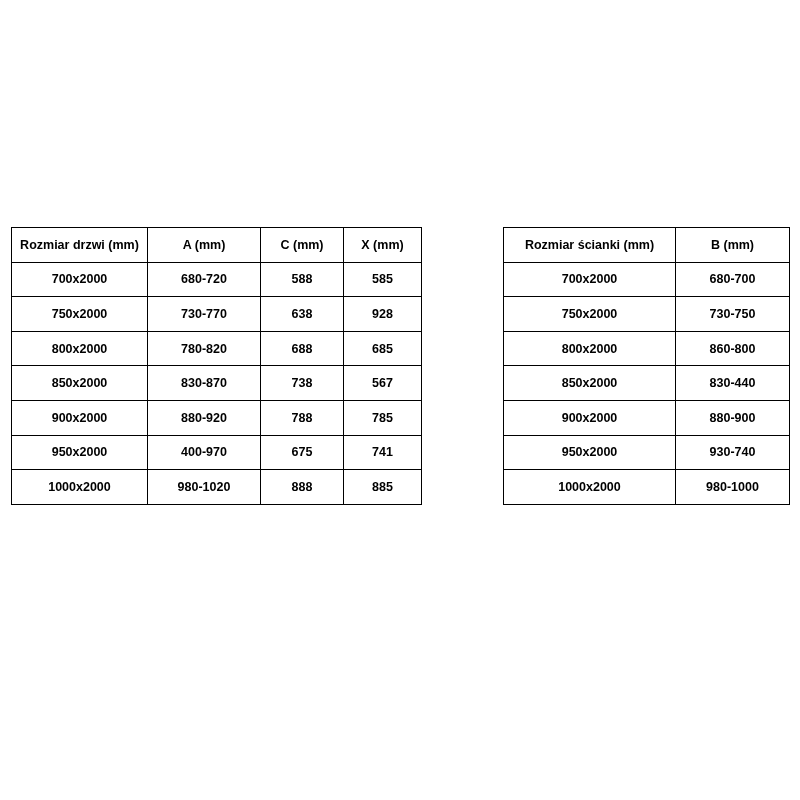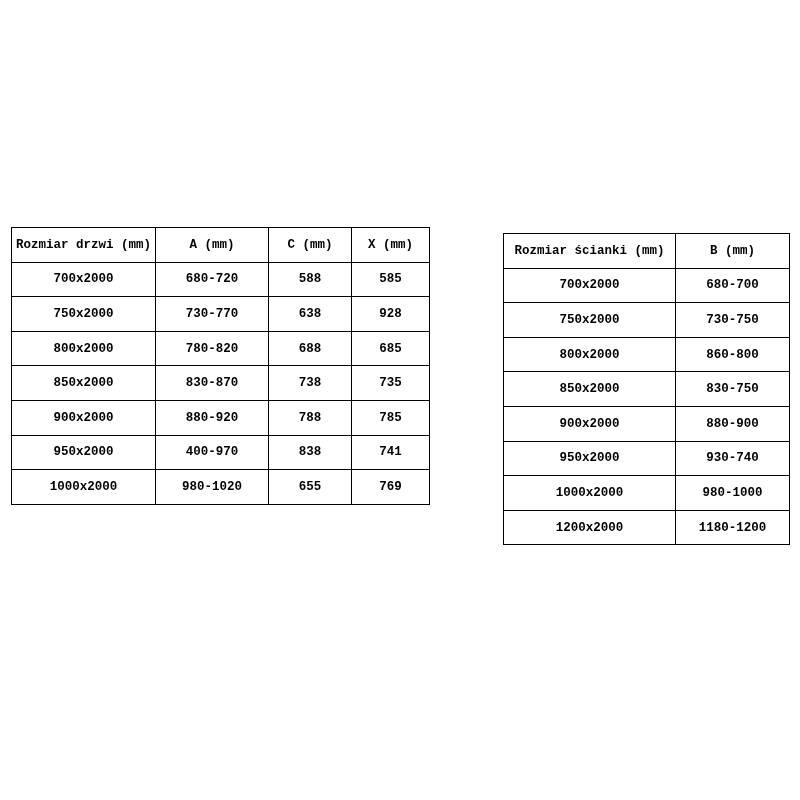--- a/index.html
+++ b/index.html
@@ -11,33 +11,31 @@
     height: 800px;
     background: #ffffff;
     font-family: "Liberation Sans", sans-serif;
     color: #000000;
     overflow: hidden;
   }
   .page {
     position: relative;
     width: 800px;
     height: 800px;
-    font-family: Liberation Mono, monospace;
   }
   .table-wrap {
     position: absolute;
   }
   #doors-table-wrap {
     left: 11px;
     top: 227px;
   }
   #walls-table-wrap {
     left: 503px;
     top: 227px;
-    margin-top: 6px;
   }
   table.spec {
     border-collapse: collapse;
     table-layout: fixed;
   }
   table.spec td {
     border: 1px solid #000000;
     text-align: center;
     vertical-align: middle;
     font-weight: bold;
@@ -90,39 +88,39 @@
         <tr>
           <td>800x2000</td>
           <td>780-820</td>
           <td>688</td>
           <td>685</td>
         </tr>
         <tr>
           <td>850x2000</td>
           <td>830-870</td>
           <td>738</td>
-          <td>735</td>
+          <td>567</td>
         </tr>
         <tr>
           <td>900x2000</td>
           <td>880-920</td>
           <td>788</td>
           <td>785</td>
         </tr>
         <tr>
           <td>950x2000</td>
           <td>400-970</td>
-          <td>838</td>
+          <td>675</td>
           <td>741</td>
         </tr>
         <tr>
           <td>1000x2000</td>
           <td>980-1020</td>
-          <td>655</td>
-          <td>769</td>
+          <td>888</td>
+          <td>885</td>
         </tr>
       </tbody>
     </table>
   </div>
 
   <div class="table-wrap" id="walls-table-wrap">
     <table class="spec" id="walls-table">
       <colgroup>
         <col class="c0">
           <col class="c1">
@@ -139,35 +137,31 @@
         <tr>
           <td>750x2000</td>
           <td>730-750</td>
         </tr>
         <tr>
           <td>800x2000</td>
           <td>860-800</td>
         </tr>
         <tr>
           <td>850x2000</td>
-          <td>830-750</td>
+          <td>830-440</td>
         </tr>
         <tr>
           <td>900x2000</td>
           <td>880-900</td>
         </tr>
         <tr>
           <td>950x2000</td>
           <td>930-740</td>
         </tr>
         <tr>
           <td>1000x2000</td>
           <td>980-1000</td>
         </tr>
-        <tr>
-          <td>1200x2000</td>
-          <td>1180-1200</td>
-        </tr>
       </tbody>
     </table>
   </div>
 
 </div>
 
 </body></html>

